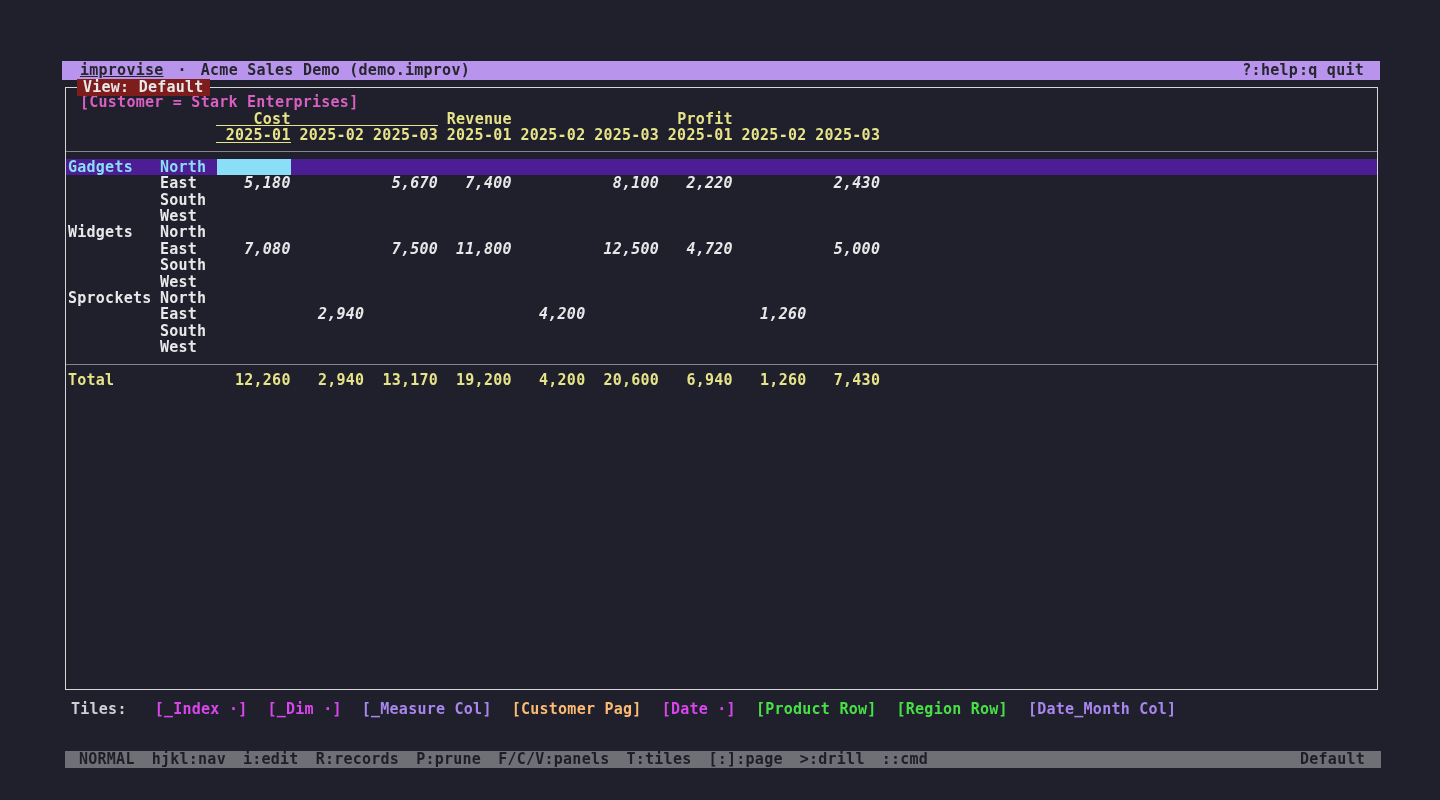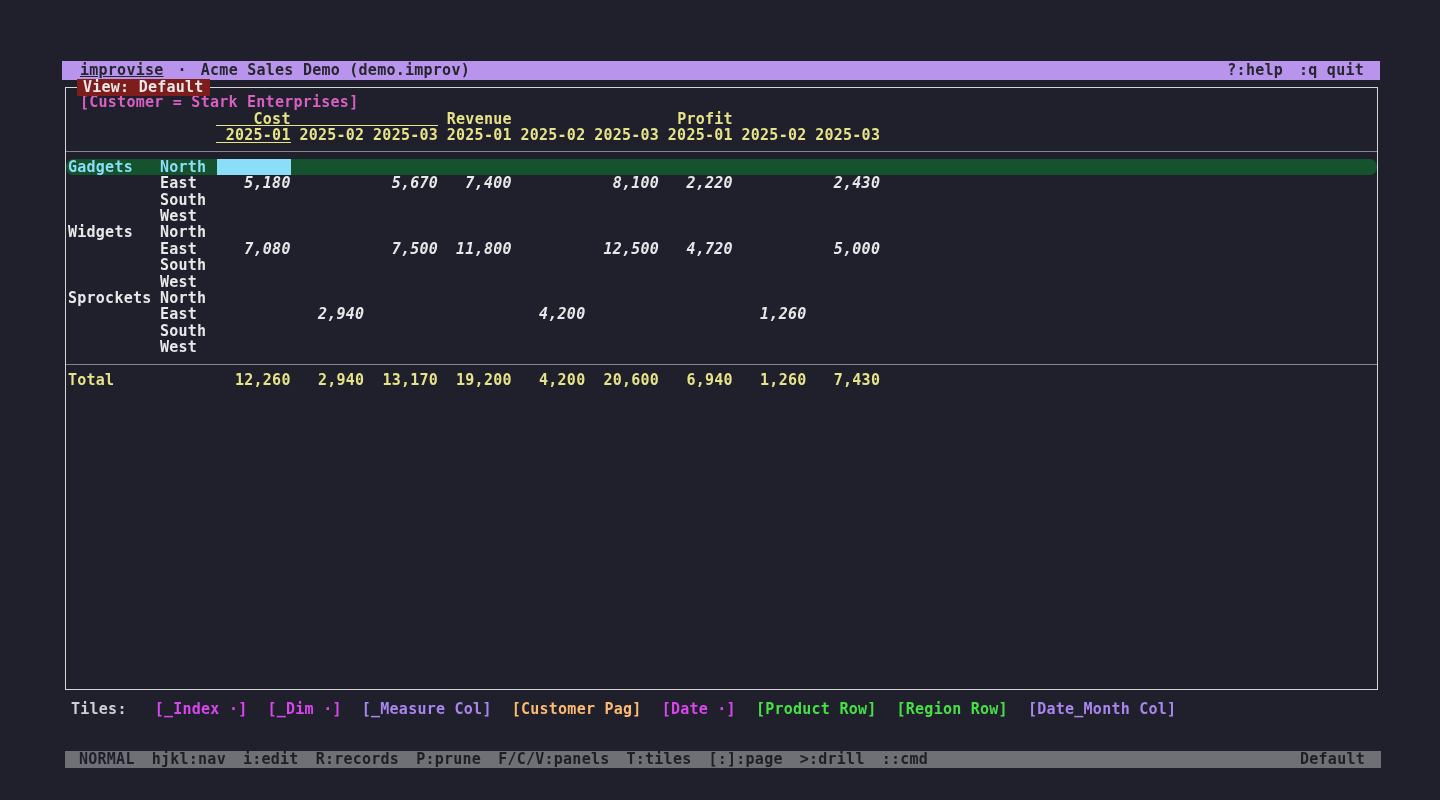--- a/index.html
+++ b/index.html
@@ -14,21 +14,21 @@
 
   
   .titlebar {
     position:absolute; left:62px; top:61px; width:1318px; height:19px;
     background:#b894ec; color:#26262e;
     display:flex; justify-content:space-between; align-items:center;
     padding:0 16px 0 18px; line-height:19px;
   }
   .titlebar-left { display:flex; gap:14px; }
   .app-name { text-decoration:underline; }
-  .titlebar-right { display:flex; gap:16px; }
+  .titlebar-right { display:flex; gap:1px; }
 
   
   .viewbox {
     position:absolute; left:65px; top:87px; width:1313px; height:603px;
     border:1px solid #d6d6d8;
   }
   .viewbox-title {
     position:absolute; top:-9px; left:11px;
     background:#7f1d1d; padding:0 6px; line-height:17px; color:#e8e8ea;
   }
@@ -47,21 +47,21 @@
   .month.selected::after {
     content:""; position:absolute; left:-1px; right:0; bottom:1px; height:1px; background:#e6e388;
   }
   .hsep { height:1px; background:#83848c; margin:7px 0 7px 0; }
   .tsep { height:1px; background:#83848c; margin:9px 0 7px 0; }
 
   .cell { flex:none; }
   .cell.product { width:94px; padding-left:2px; }
   .cell.region  { width:57px; }
   .cell.val { width:73.7px; text-align:right; font-style:italic; }
-  .prow.selected { background:#14532d;border-radius:7px; }
+  .prow.selected { background:#4c1d95; }
   .prow.selected .product, .prow.selected .region { color:#8adef7; }
   .cell.val.cursor { background:#8adef7; }
   .prow.total .product, .prow.total .val { color:#e6e388; font-style:normal; }
 
   
   .tilesbar {
     position:absolute; left:65px; top:701px; width:1316px; height:17px; line-height:17px;
     display:flex;
   }
   .tiles-label { color:#cfcfd6; padding-left:6px; margin-right:28px; }

